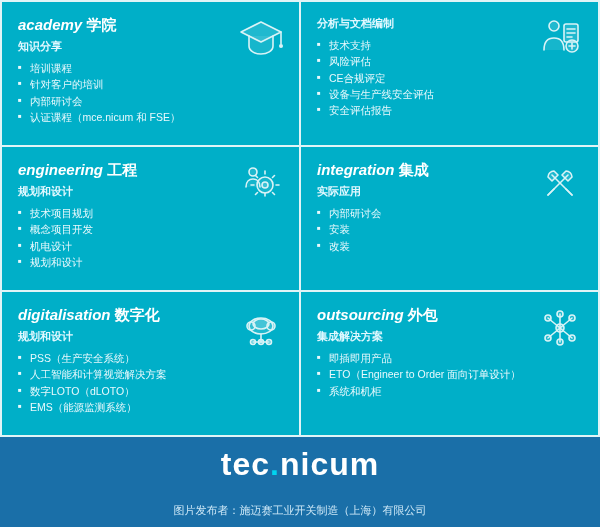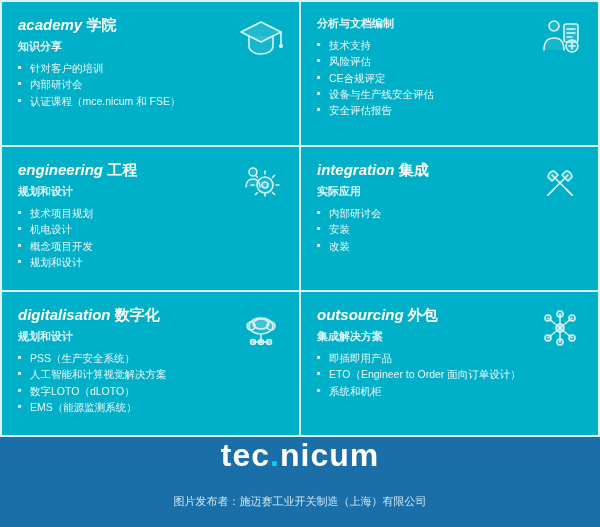--- a/index.html
+++ b/index.html
@@ -81,20 +81,21 @@
       top: 12px;
       opacity: 0.85;
     }
 
     .footer-area {
       background: #1a6fa8;
       height: 90px;
       display: flex;
       flex-direction: column;
       align-items: center;
+      justify-content: center;
     }
 
     .footer-brand {
       font-size: 32px;
       font-weight: bold;
       color: #fff;
       letter-spacing: 1px;
     }
 
     .footer-brand .dot {
@@ -130,20 +131,21 @@
           <path d="M12 22 v10 c0 5 6 8 12 8 s12-3 12-8 V22" stroke="#fff" fill="rgba(255,255,255,0.1)"></path>
           <line x1="44" y1="18" x2="44" y2="30" stroke="#fff"></line>
           <circle cx="44" cy="32" r="2" fill="#fff" stroke="none"></circle>
         </svg>
       </div>
       <div class="card-title">
         <span class="en">academy</span> <span>学院</span>
       </div>
       <div class="card-subtitle">知识分享</div>
       <ul>
+        <li>培训课程</li>
         <li>针对客户的培训</li>
         <li>内部研讨会</li>
         <li>认证课程（mce.nicum 和 FSE）</li>
       </ul>
     </div>
 
     <div class="card">
       <div class="card-icon">
         <svg width="48" height="48" viewBox="0 0 48 48" stroke-width="2">
 
@@ -179,22 +181,22 @@
           <circle cx="16" cy="13" r="4" fill="rgba(255,255,255,0.15)"></circle>
           <path d="M9 28 c0-5 3-8 7-8 s7 3 7 8" fill="rgba(255,255,255,0.1)"></path>
         </svg>
       </div>
       <div class="card-title">
         <span class="en">engineering</span> <span>工程</span>
       </div>
       <div class="card-subtitle">规划和设计</div>
       <ul>
         <li>技术项目规划</li>
+        <li>概念项目开发</li>
         <li>机电设计</li>
-        <li>概念项目开发</li>
         <li>规划和设计</li>
       </ul>
     </div>
 
     <div class="card">
       <div class="card-icon">
         <svg width="48" height="48" viewBox="0 0 48 48" stroke-width="2">
 
           <path d="M12 36 L32 16 M30 12 a6 6 0 0 1 6 6 l-4 4 -6-6 z" fill="rgba(255,255,255,0.15)"></path>
           <line x1="12" y1="36" x2="18" y2="30"></line>

